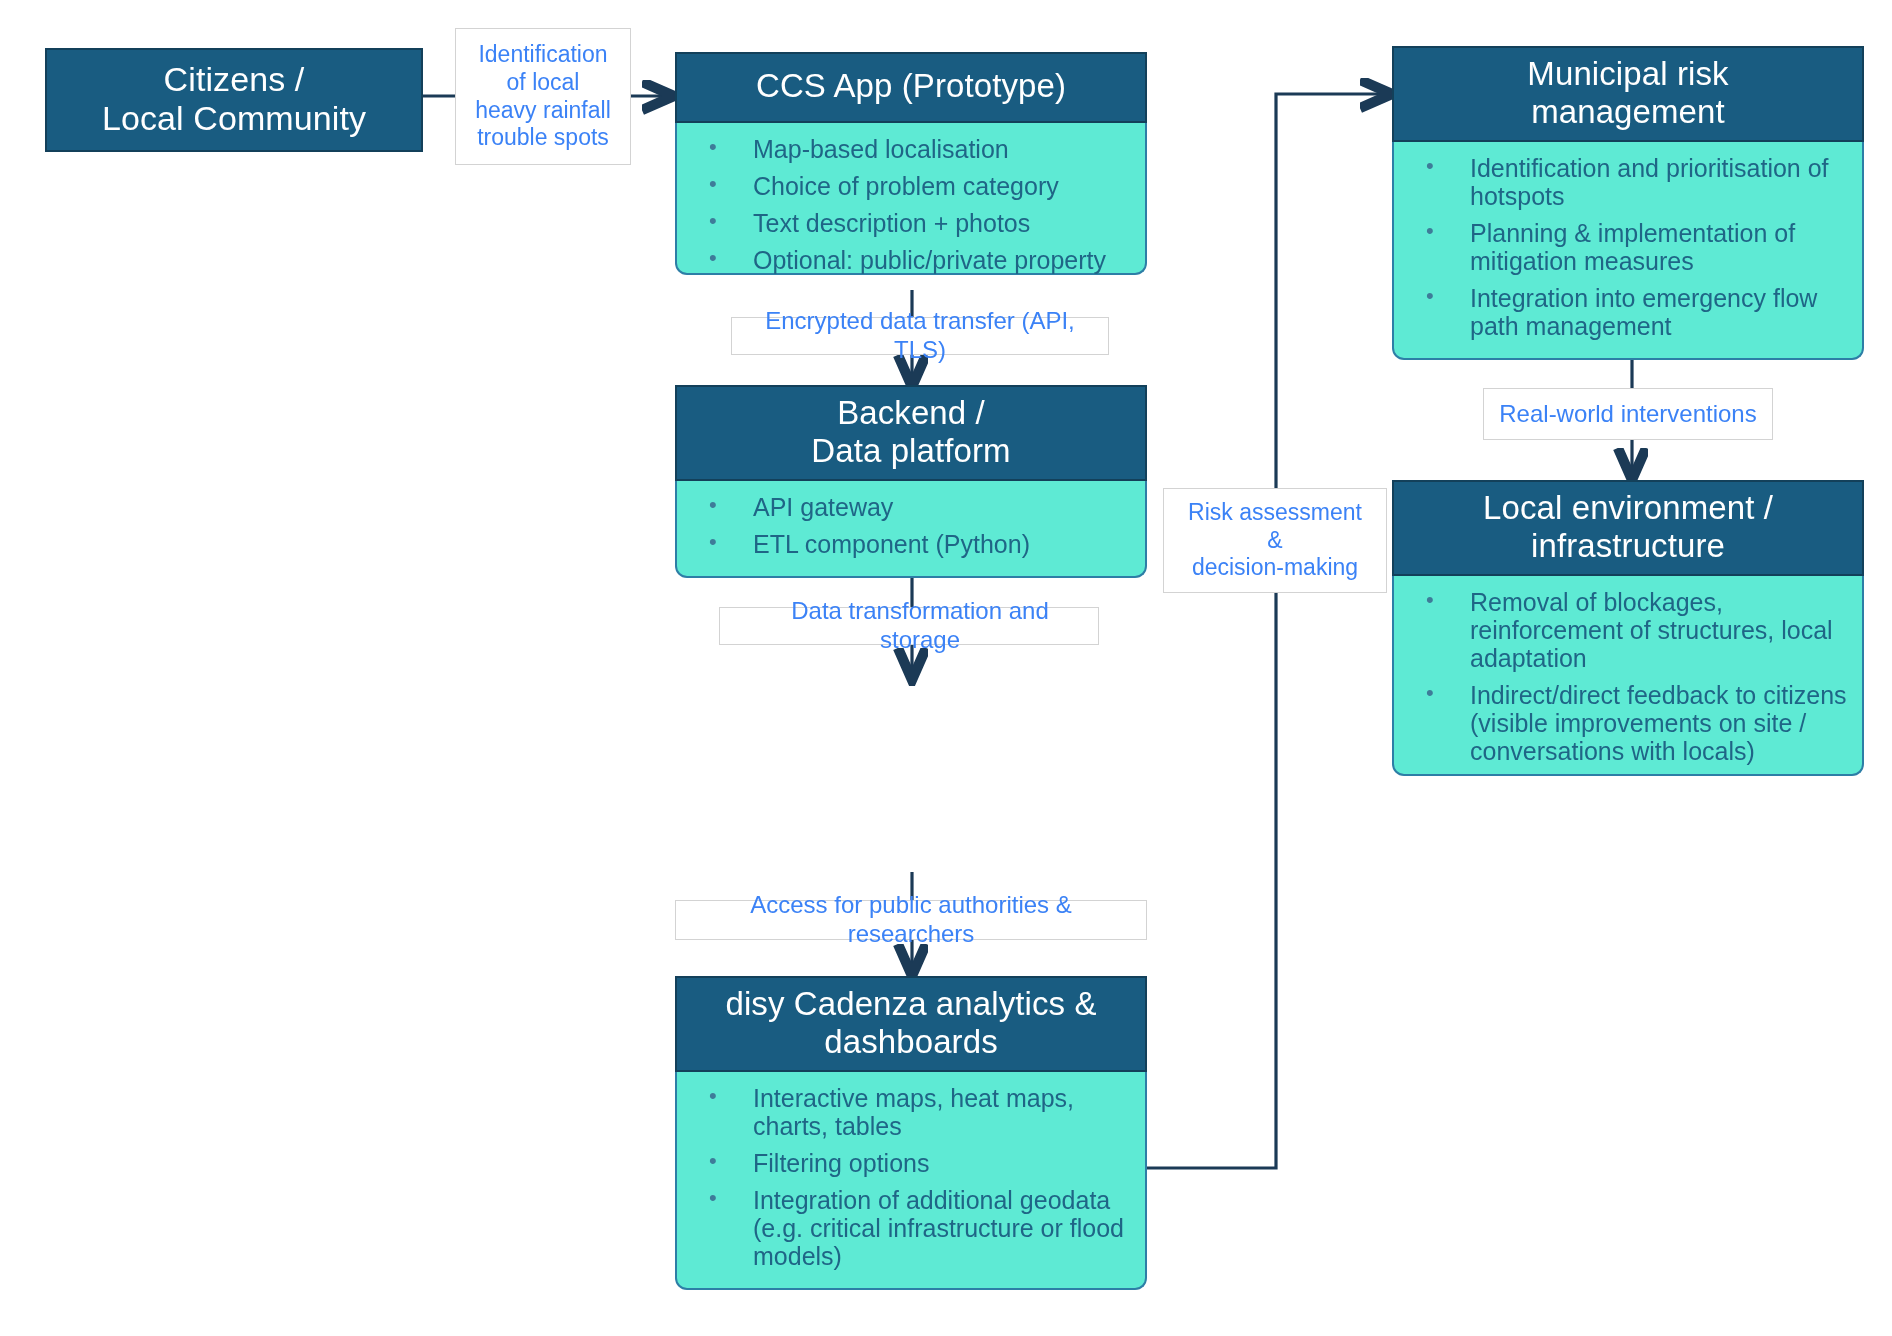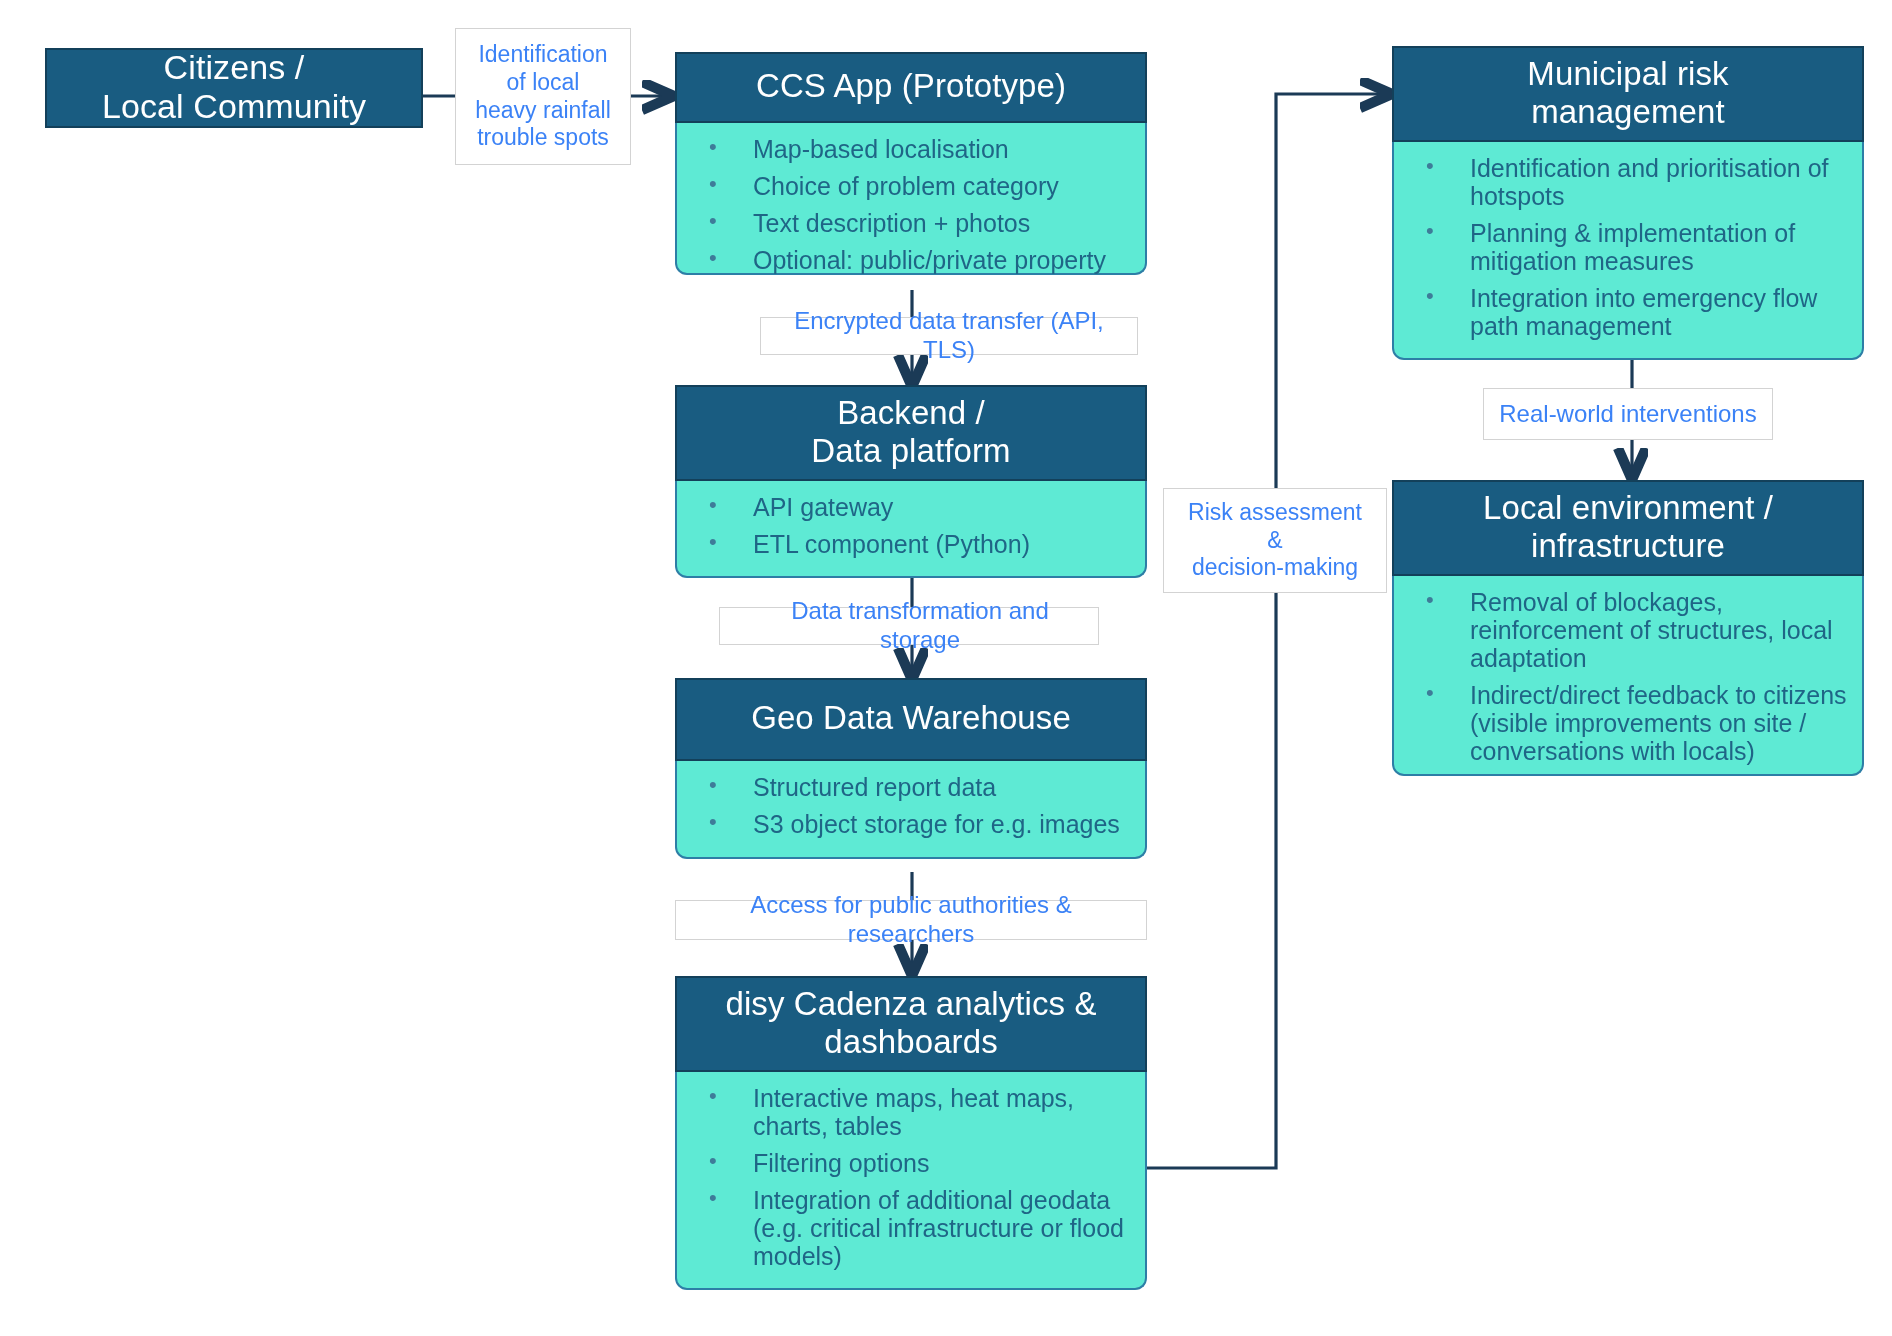--- a/index.html
+++ b/index.html
@@ -95,63 +95,54 @@
     <path d="M1146,1168 L1276,1168 L1276,94 L1390,94" marker-end="url(#ah)"></path>
 
     <line x1="1276" y1="500" x2="1276" y2="590"></line>
 
     <line x1="1632" y1="358" x2="1632" y2="388"></line>
 
     <line x1="1632" y1="428" x2="1632" y2="478" marker-end="url(#ah)"></line>
   </svg>
 
   <div class="node nobody" style="left:45px;top:48px;width:378px;">
-    <div class="hdr" style="height:80px;font-size:34px;">Citizens /<br>Local Community</div>
+    <div class="hdr" style="height:104px;font-size:34px;">Citizens /<br>Local Community</div>
   </div>
 
   <div class="elabel" style="left:455px;top:28px;width:176px;height:137px;">Identification
 of local
 heavy rainfall
 trouble spots</div>
 
   <div class="node" style="left:675px;top:52px;width:472px;">
     <div class="hdr" style="height:71px;">CCS App (Prototype)</div>
     <div class="body" style="height:152px;">
       <ul class="bullets">
         <li>Map-based localisation</li>
         <li>Choice of problem category</li>
         <li>Text description + photos</li>
         <li>Optional: public/private property</li>
       </ul>
     </div>
   </div>
 
-  <div class="elabel wide" style="left:731px;top:317px;width:378px;height:38px;margin-left:29px;">Encrypted data  transfer (API, TLS)</div>
+  <div class="elabel wide" style="left:731px;top:317px;width:378px;height:38px;">Encrypted data  transfer (API, TLS)</div>
 
   <div class="node" style="left:675px;top:385px;width:472px;">
     <div class="hdr" style="height:96px;">Backend /<br>Data platform</div>
     <div class="body" style="height:97px;">
       <ul class="bullets">
         <li>API gateway</li>
         <li>ETL component (Python)</li>
       </ul>
     </div>
   </div>
 
   <div class="elabel wide" style="left:719px;top:607px;width:380px;height:38px;padding-left:30px;">Data transformation and storage</div>
 
-  <div class="node" style="left:675px;top:678px;width:472px;">
-    <div class="hdr" style="height:83px;">Geo Data Warehouse</div>
-    <div class="body" style="height:98px;">
-      <ul class="bullets">
-        <li>Structured report data</li>
-        <li>S3 object storage for e.g. images</li>
-      </ul>
-    </div>
-  </div>
 
   <div class="elabel wide" style="left:675px;top:900px;width:472px;height:40px;">Access for public authorities &amp; researchers</div>
 
   <div class="node" style="left:675px;top:976px;width:472px;">
     <div class="hdr" style="height:96px;">disy Cadenza analytics &amp;<br>dashboards</div>
     <div class="body" style="height:218px;">
       <ul class="bullets">
         <li>Interactive maps, heat maps, charts, tables</li>
         <li>Filtering options</li>
         <li>Integration of additional geodata (e.g. critical infrastructure or flood models)</li>

